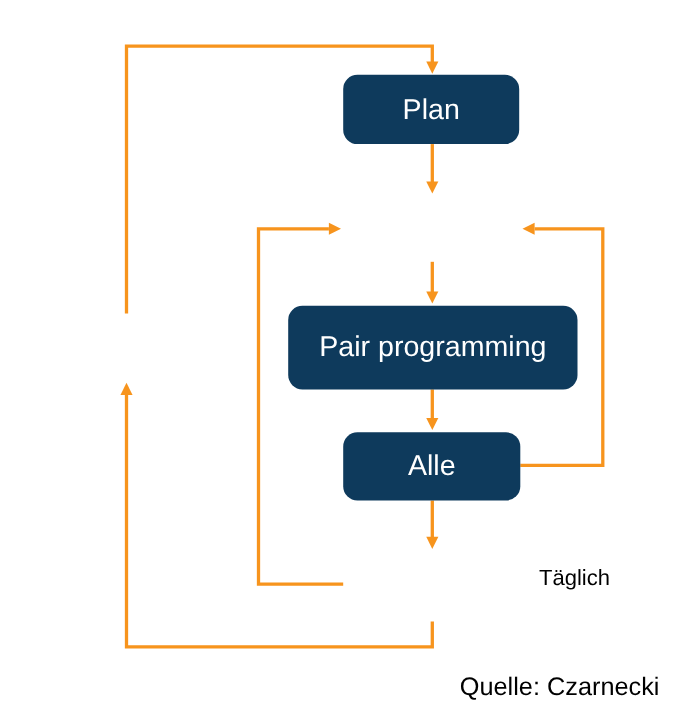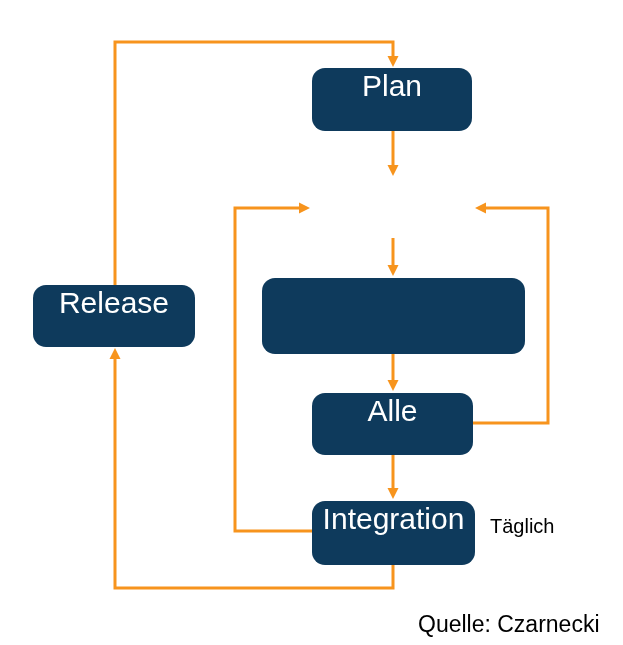--- a/index.html
+++ b/index.html
@@ -30,23 +30,24 @@
   .arrow-head {
     fill: var(--arrow, #F7941D);
     stroke: none;
   }
   .node {
     position: absolute;
     background: var(--node-fill, #0E3A5C);
     color: var(--node-text, #ffffff);
     border-radius: 13px;
     display: flex;
+    align-items: center;
     justify-content: center;
     text-align: center;
-    font-size: 30px;
+    font-size: 26px;
     line-height: 1.22;
   }
   #node-plan        { left: 312px; top:  68px; width: 160px; height: 63px; }
   #node-write-tests { left: 312px; top: 178px; width: 161px; height: 60px; }
   #node-pair        { left: 262px; top: 278px; width: 263px; height: 76px; }
   #node-test        { left: 312px; top: 393px; width: 161px; height: 62px; }
   #node-integration { left: 312px; top: 501px; width: 163px; height: 64px; }
   #node-release     { left:  33px; top: 285px; width: 162px; height: 62px; }
   .annotation {
     position: absolute;
@@ -106,31 +107,26 @@
     </g>
   </svg>
 
   <div class="node" id="node-plan">
     <span>Plan</span>
   </div>
 
 
   <div class="node" id="node-pair">
     <div>
+      <div>Pair programming</div>
     </div>
   </div>
 
   <div class="node" id="node-test">
     <span>Alle</span>
   </div>
 
-  <div class="node" id="node-integration">
-    <span>Integration</span>
-  </div>
 
-  <div class="node" id="node-release">
-    <span>Release</span>
-  </div>
 
   <div class="annotation" id="ann-daily">Täglich</div>
   <div class="annotation" id="ann-source">Quelle: Czarnecki</div>
 
 </div>
 
 </body></html>

